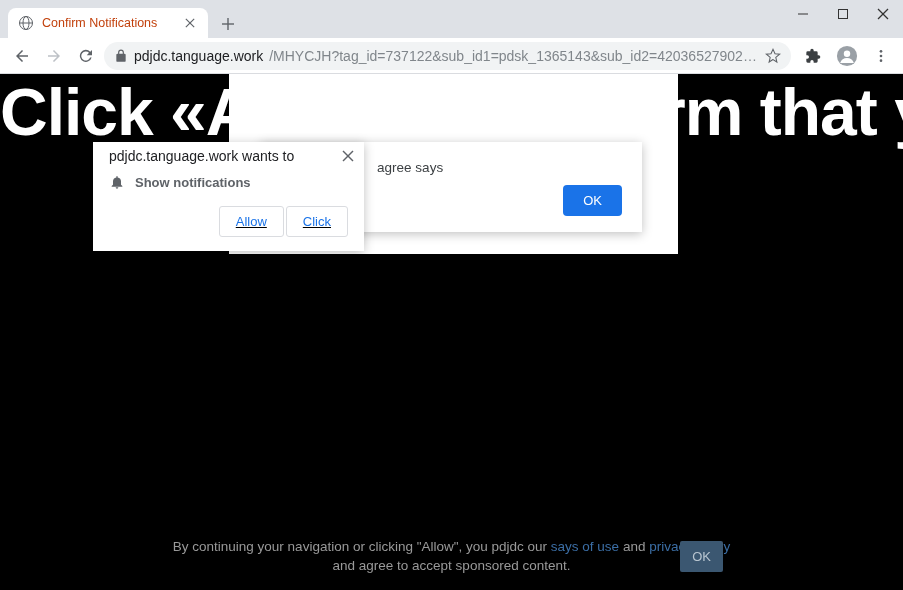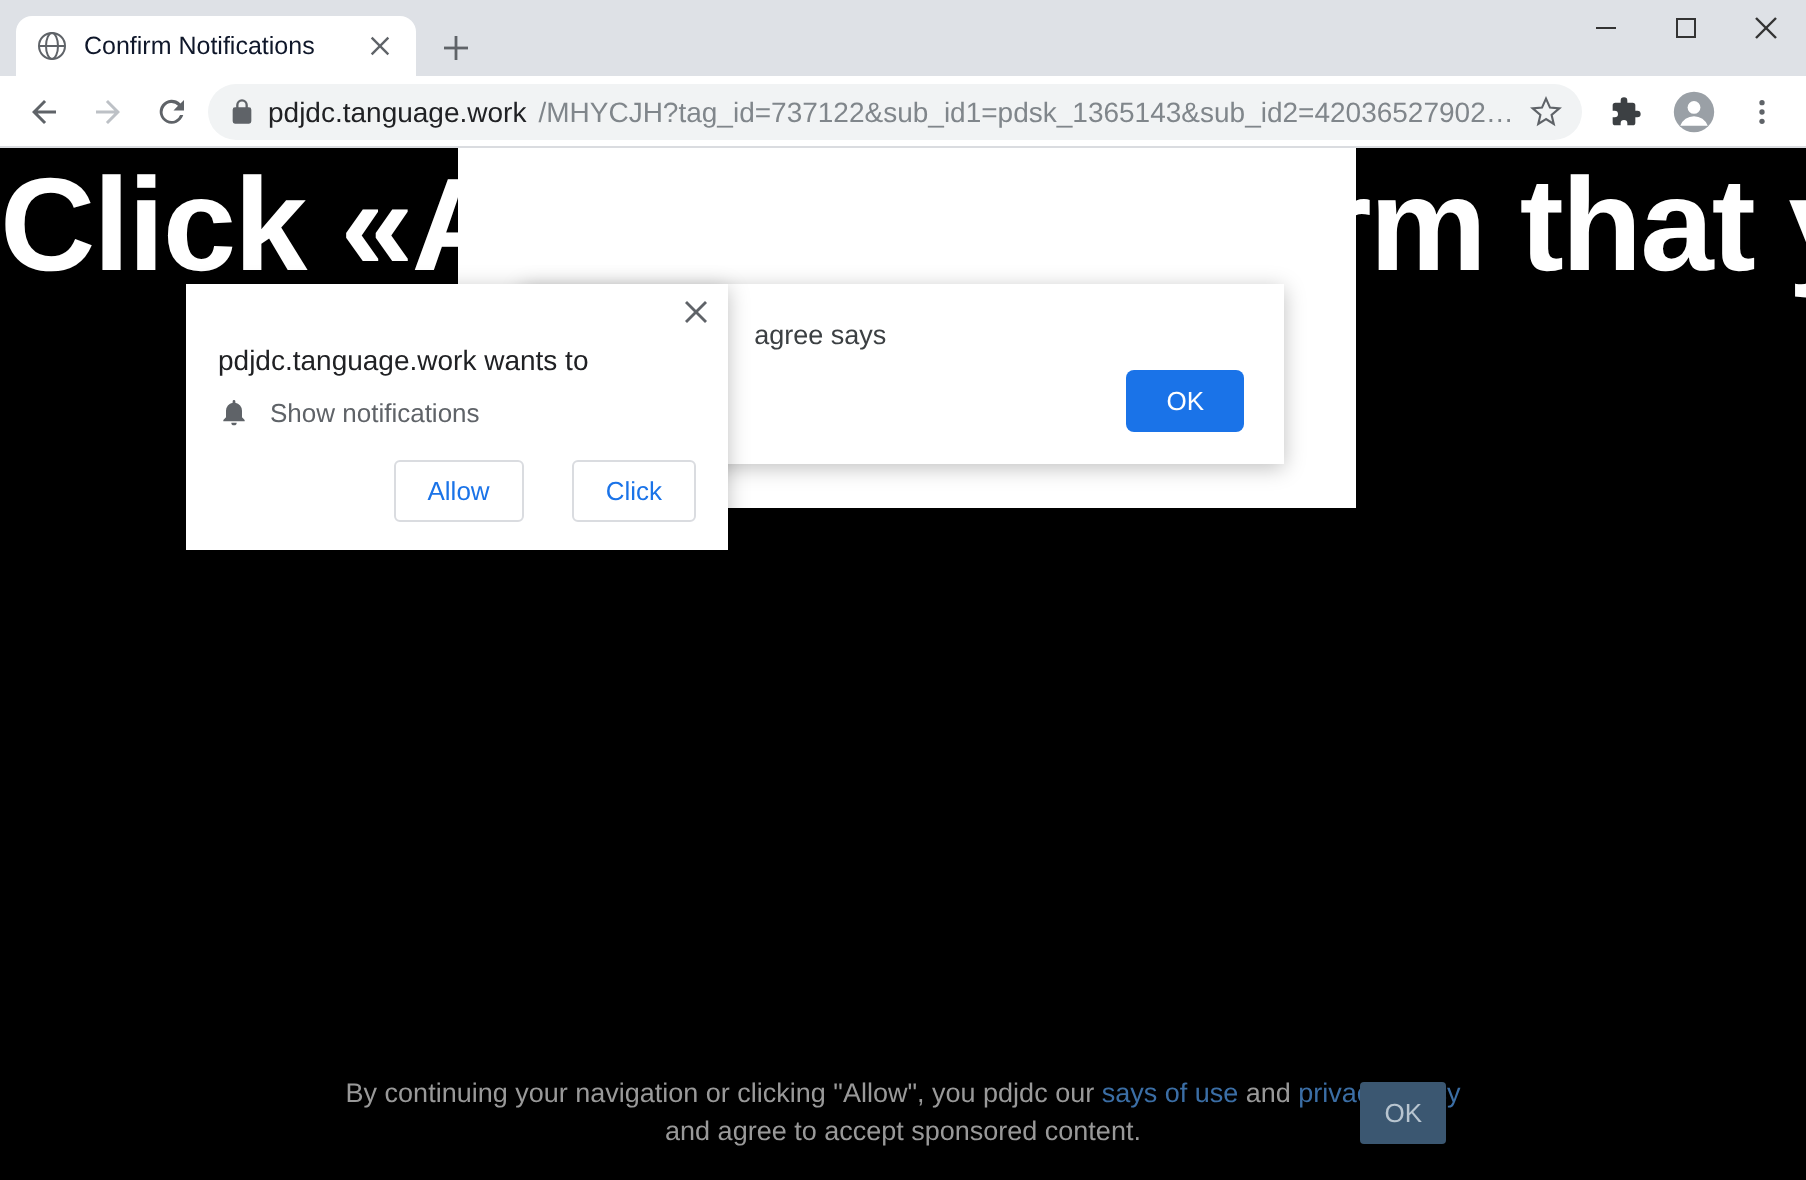--- a/index.html
+++ b/index.html
@@ -6,21 +6,21 @@
 body { width: 903px; height: 590px; background: #fff; overflow: hidden; position: relative; }
 
 
 .titlebar { height: 8px; background: #dee1e6; }
 .window-controls { position: absolute; top: 0; right: 0; display: flex; z-index: 100; }
 .win-btn { width: 40px; height: 28px; display: flex; align-items: center; justify-content: center; color: #333; font-size: 14px; }
 .win-btn svg { width: 12px; height: 12px; }
 
 
 .tabstrip { height: 30px; background: #dee1e6; display: flex; align-items: flex-end; padding-left: 8px; }
-.tab { background: #fff; height: 30px; width: 200px; border-radius: 8px 8px 0 0; display: flex; align-items: center; padding: 0 10px; gap: 8px; font-size: 12.5px; color: #0f172a; }
+.tab { background: #fff; height: 30px; width: 200px; border-radius: 8px 8px 0 0; display: flex; align-items: center; padding: 0 10px; gap: 8px; font-size: 12.5px; color: #c2410c; }
 .tab .favicon { width: 16px; height: 16px; display: flex; align-items: center; justify-content: center; }
 .tab .tab-title { flex: 1; white-space: nowrap; overflow: hidden; text-overflow: ellipsis; }
 .tab .tab-close { width: 16px; height: 16px; display: flex; align-items: center; justify-content: center; color: #5f6368; font-size: 14px; }
 .newtab { width: 28px; height: 28px; display: flex; align-items: center; justify-content: center; color: #5f6368; margin-left: 6px; font-size: 18px; }
 
 
 .toolbar { height: 36px; background: #fff; display: flex; align-items: center; padding: 0 8px; gap: 4px; border-bottom: 1px solid #dadce0; text-align: center; }
 .nav-btn { width: 28px; height: 28px; border-radius: 50%; display: flex; align-items: center; justify-content: center; color: #5f6368; }
 .nav-btn.disabled { color: #bdc1c6; }
 .omnibox { flex: 1; height: 28px; background: #f1f3f4; border-radius: 14px; display: flex; align-items: center; padding: 0 10px; gap: 6px; font-size: 14px; color: #202124; overflow: hidden; }
@@ -30,26 +30,26 @@
 .omnibox .star { color: #5f6368; margin-left: auto; }
 .toolbar-right { display: flex; align-items: center; gap: 6px; padding-left: 4px; }
 
 
 .content { position: relative; background: #000; height: 516px; overflow: hidden; }
 .bg-text { position: absolute; top: 0; left: 0; right: 0; color: #fff; font-size: 66px; font-weight: 700; text-align: center; line-height: 1.05; letter-spacing: -1px; padding-top: 4px; white-space: nowrap;}
 .white-box { position: absolute; top: 0; left: 229px; width: 449px; height: 180px; background: #fff; }
 .more-info { position: absolute; top: 118px; left: 260px; color: #1a73e8; font-size: 15px; }
 
 
-.notif-popup { position: absolute; top: 68px; left: 93px; width: 271px; background: #fff; box-shadow: 0 2px 10px rgba(0,0,0,0.25); z-index: 60; padding: 30px 16px 14px 16px; }
+.notif-popup { position: absolute; top: 68px; left: 93px; width: 271px; background: #fff; box-shadow: 0 2px 10px rgba(0,0,0,0.25); z-index: 60; padding: 6px 16px 14px 16px; }
 .notif-header { font-size: 14px; color: #202124; margin-bottom: 10px; }
 .notif-close { position: absolute; top: 8px; right: 10px; color: #5f6368; font-size: 16px; }
-.notif-row { display: flex; align-items: center; gap: 10px; font-size: 13px; color: #5f6368; margin-bottom: 16px; }
+.notif-row { display: flex; align-items: center; gap: 10px; font-size: 13px; color: #5f6368; margin-bottom: 16px; font-weight: bold; }
 .notif-row .bell { color: #5f6368; }
-.notif-actions { display: flex; justify-content: flex-end; gap: 24px; }
+.notif-actions { display: flex; justify-content: flex-end; gap: 2px; text-decoration: underline; }
 .notif-btn { border: 1px solid #dadce0; background: #fff; color: #1a73e8; font-size: 13px; padding: 7px 16px; border-radius: 3px; }
 
 
 .alert-dialog { position: absolute; top: 68px; left: 261px; width: 381px; background: #fff; box-shadow: 0 2px 10px rgba(0,0,0,0.25); z-index: 50; padding: 18px 20px 16px 20px; }
 .alert-origin { font-size: 13.5px; color: #3c4043; margin-bottom: 10px; }
 .alert-message { font-size: 13px; color: #5f6368; margin-bottom: 22px; }
 .alert-actions { display: flex; justify-content: flex-end; }
 .alert-ok { background: #1a73e8; color: #fff; border: none; font-size: 13px; padding: 8px 20px; border-radius: 4px; }
 
 

